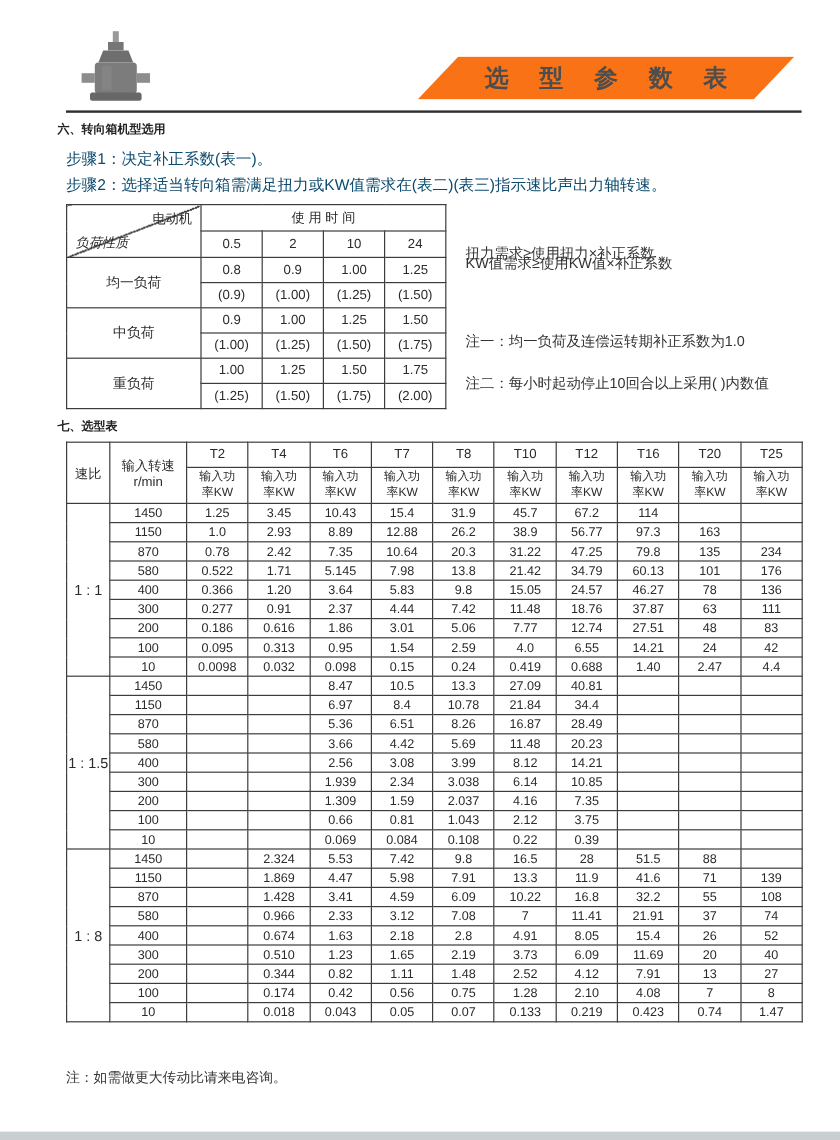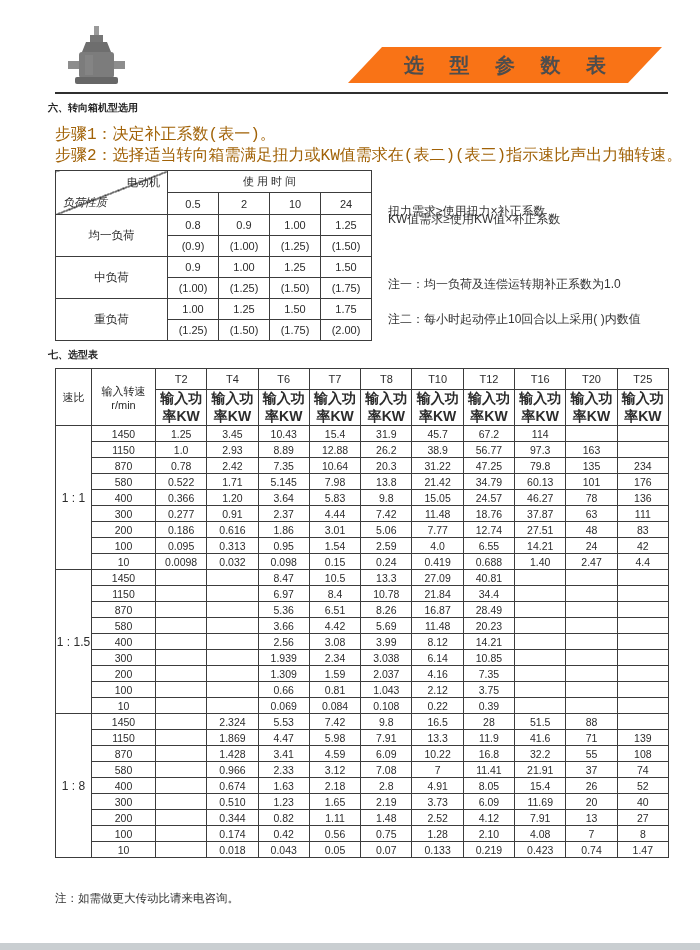--- a/index.html
+++ b/index.html
@@ -18,21 +18,21 @@
     clip-path:polygon(34px 0, 100% 0, calc(100% - 34px) 100%, 0 100%);
     display:flex; align-items:center; justify-content:center;
   }
   .banner span {
     font-size:20px; font-weight:bold; color:#4d4d4d; letter-spacing:10px;
     padding-left:10px; white-space:nowrap;
   }
   .rule { left:55px; top:92px; width:613px; height:2px; background:#2f2f2f; }
 
   .h-sec { left:48px; font-size:10px; font-weight:bold; color:#222; }
-  .step  { left:55px; font-size:16px; color:#a16207; white-space:nowrap;font-family:Liberation Mono, monospace; }
+  .step  { left:55px; font-size:13px; color:#0c4a6e; white-space:nowrap; }
 
   
   table { border-collapse:collapse; table-layout:fixed; }
   th,td { border:1px solid #3c3c3c; text-align:center; vertical-align:middle;
           font-weight:normal; padding:0; overflow:hidden; }
 
   
   .ct { left:55px; top:170px; width:316px; font-size:11px; }
   .ct th,.ct td { height:21px;margin-top:16px; }
   .ct .hdr { height:22px; }
@@ -45,21 +45,21 @@
   .diag .c-top    { position:absolute; top:4px;  right:7px; font-size:11px; }
   .diag .c-bottom { position:absolute; bottom:4px; left:7px; font-size:11px;font-style:italic; }
   .ct .load { font-size:11.5px; }
 
   
   .note { position:absolute; left:388px; font-size:12px; color:#333; white-space:nowrap; }
 
   
   .st { left:55px; top:368px; width:613px; font-size:10.5px; }
   .st thead tr.models th { height:21px; font-size:11px; }
-  .st thead tr.power th  { height:30px; font-size:14px; line-height:1.25;font-weight:bold; }
+  .st thead tr.power th  { height:30px; font-size:10px; line-height:1.25; }
   .st tbody td { height:16px; }
   .twoline { white-space:pre-line; }
   .ratio-cell { font-size:12px; }
 
   .footer-note { left:55px; top:891px; font-size:11.5px; color:#333; }
   .bottom-bar { left:0; top:943px; width:700px; height:7px; background:#c9ced1; }
 
   .logo { left:58px; top:24px; width:78px; height:66px; }
 </style>
 </head>

